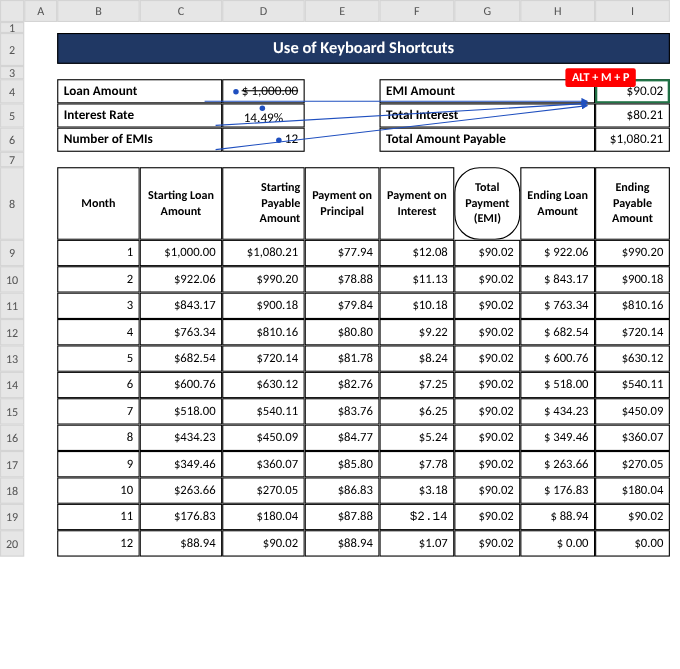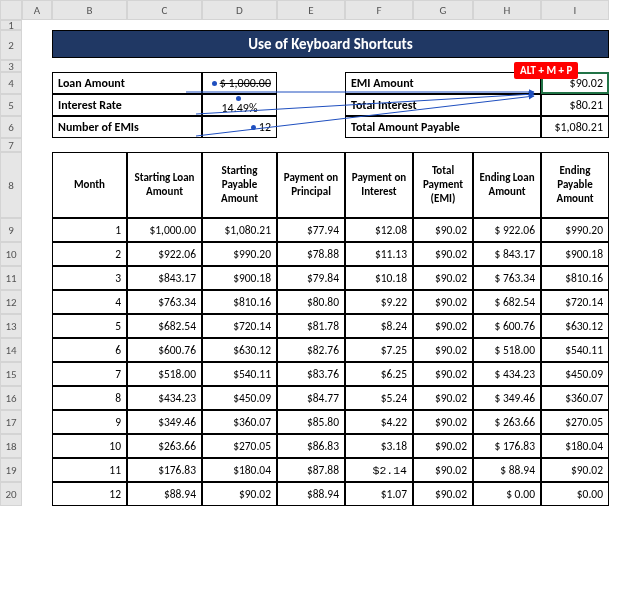--- a/index.html
+++ b/index.html
@@ -160,24 +160,24 @@
       <span>12</span>
     </div>
     <div class="sum l" style="grid-area: 5 / 7 / auto / 10;">EMI Amount</div>
     <div class="sum r sel" style="grid-area: 5 / 10;">$90.02</div>
     <div class="sum l" style="grid-area: 6 / 7 / auto / 10;">Total Interest</div>
     <div class="sum r" style="grid-area: 6 / 10;">$80.21</div>
     <div class="sum l" style="grid-area: 7 / 7 / auto / 10;">Total Amount Payable</div>
     <div class="sum r" style="grid-area: 7 / 10;">$1,080.21</div>
     <div class="th" style="grid-area: 9 / 3;">Month</div>
     <div class="th" style="grid-area: 9 / 4;">Starting Loan Amount</div>
-    <div class="th" style="grid-area: 9 / 5;">Starting Payable Amount</div>
+    <div class="th" style="grid-area: 9 / 5; text-align: right;">Starting Payable Amount</div>
     <div class="th" style="grid-area: 9 / 6;">Payment on Principal</div>
     <div class="th" style="grid-area: 9 / 7;">Payment on Interest</div>
-    <div class="th" style="grid-area: 9 / 8;">Total Payment (EMI)</div>
+    <div class="th" style="grid-area: 9 / 8; border-radius: 23px;">Total Payment (EMI)</div>
     <div class="th" style="grid-area: 9 / 9;">Ending Loan Amount</div>
     <div class="th" style="grid-area: 9 / 10;">Ending Payable Amount</div>
     <div class="td" style="grid-area: 10 / 3;">
       <span class="sp">1</span>
     </div>
     <div class="td" style="grid-area: 10 / 4;">
       <span class="sp">$1,000.00</span>
     </div>
     <div class="td" style="grid-area: 10 / 5;">
       <span class="sp">$1,080.21</span>
@@ -371,21 +371,21 @@
     <div class="td" style="grid-area: 18 / 4;">
       <span class="sp">$349.46</span>
     </div>
     <div class="td" style="grid-area: 18 / 5;">
       <span class="sp">$360.07</span>
     </div>
     <div class="td" style="grid-area: 18 / 6;">
       <span class="sp">$85.80</span>
     </div>
     <div class="td" style="grid-area: 18 / 7;">
-      <span class="sp">$4.22</span>
+      <span class="sp">$7.78</span>
     </div>
     <div class="td" style="grid-area: 18 / 8;">
       <span class="sp">$90.02</span>
     </div>
     <div class="td" style="grid-area: 18 / 9;">
       <span class="sp">$ 263.66</span>
     </div>
     <div class="td" style="grid-area: 18 / 10;">
       <span class="sp">$270.05</span>
     </div>

